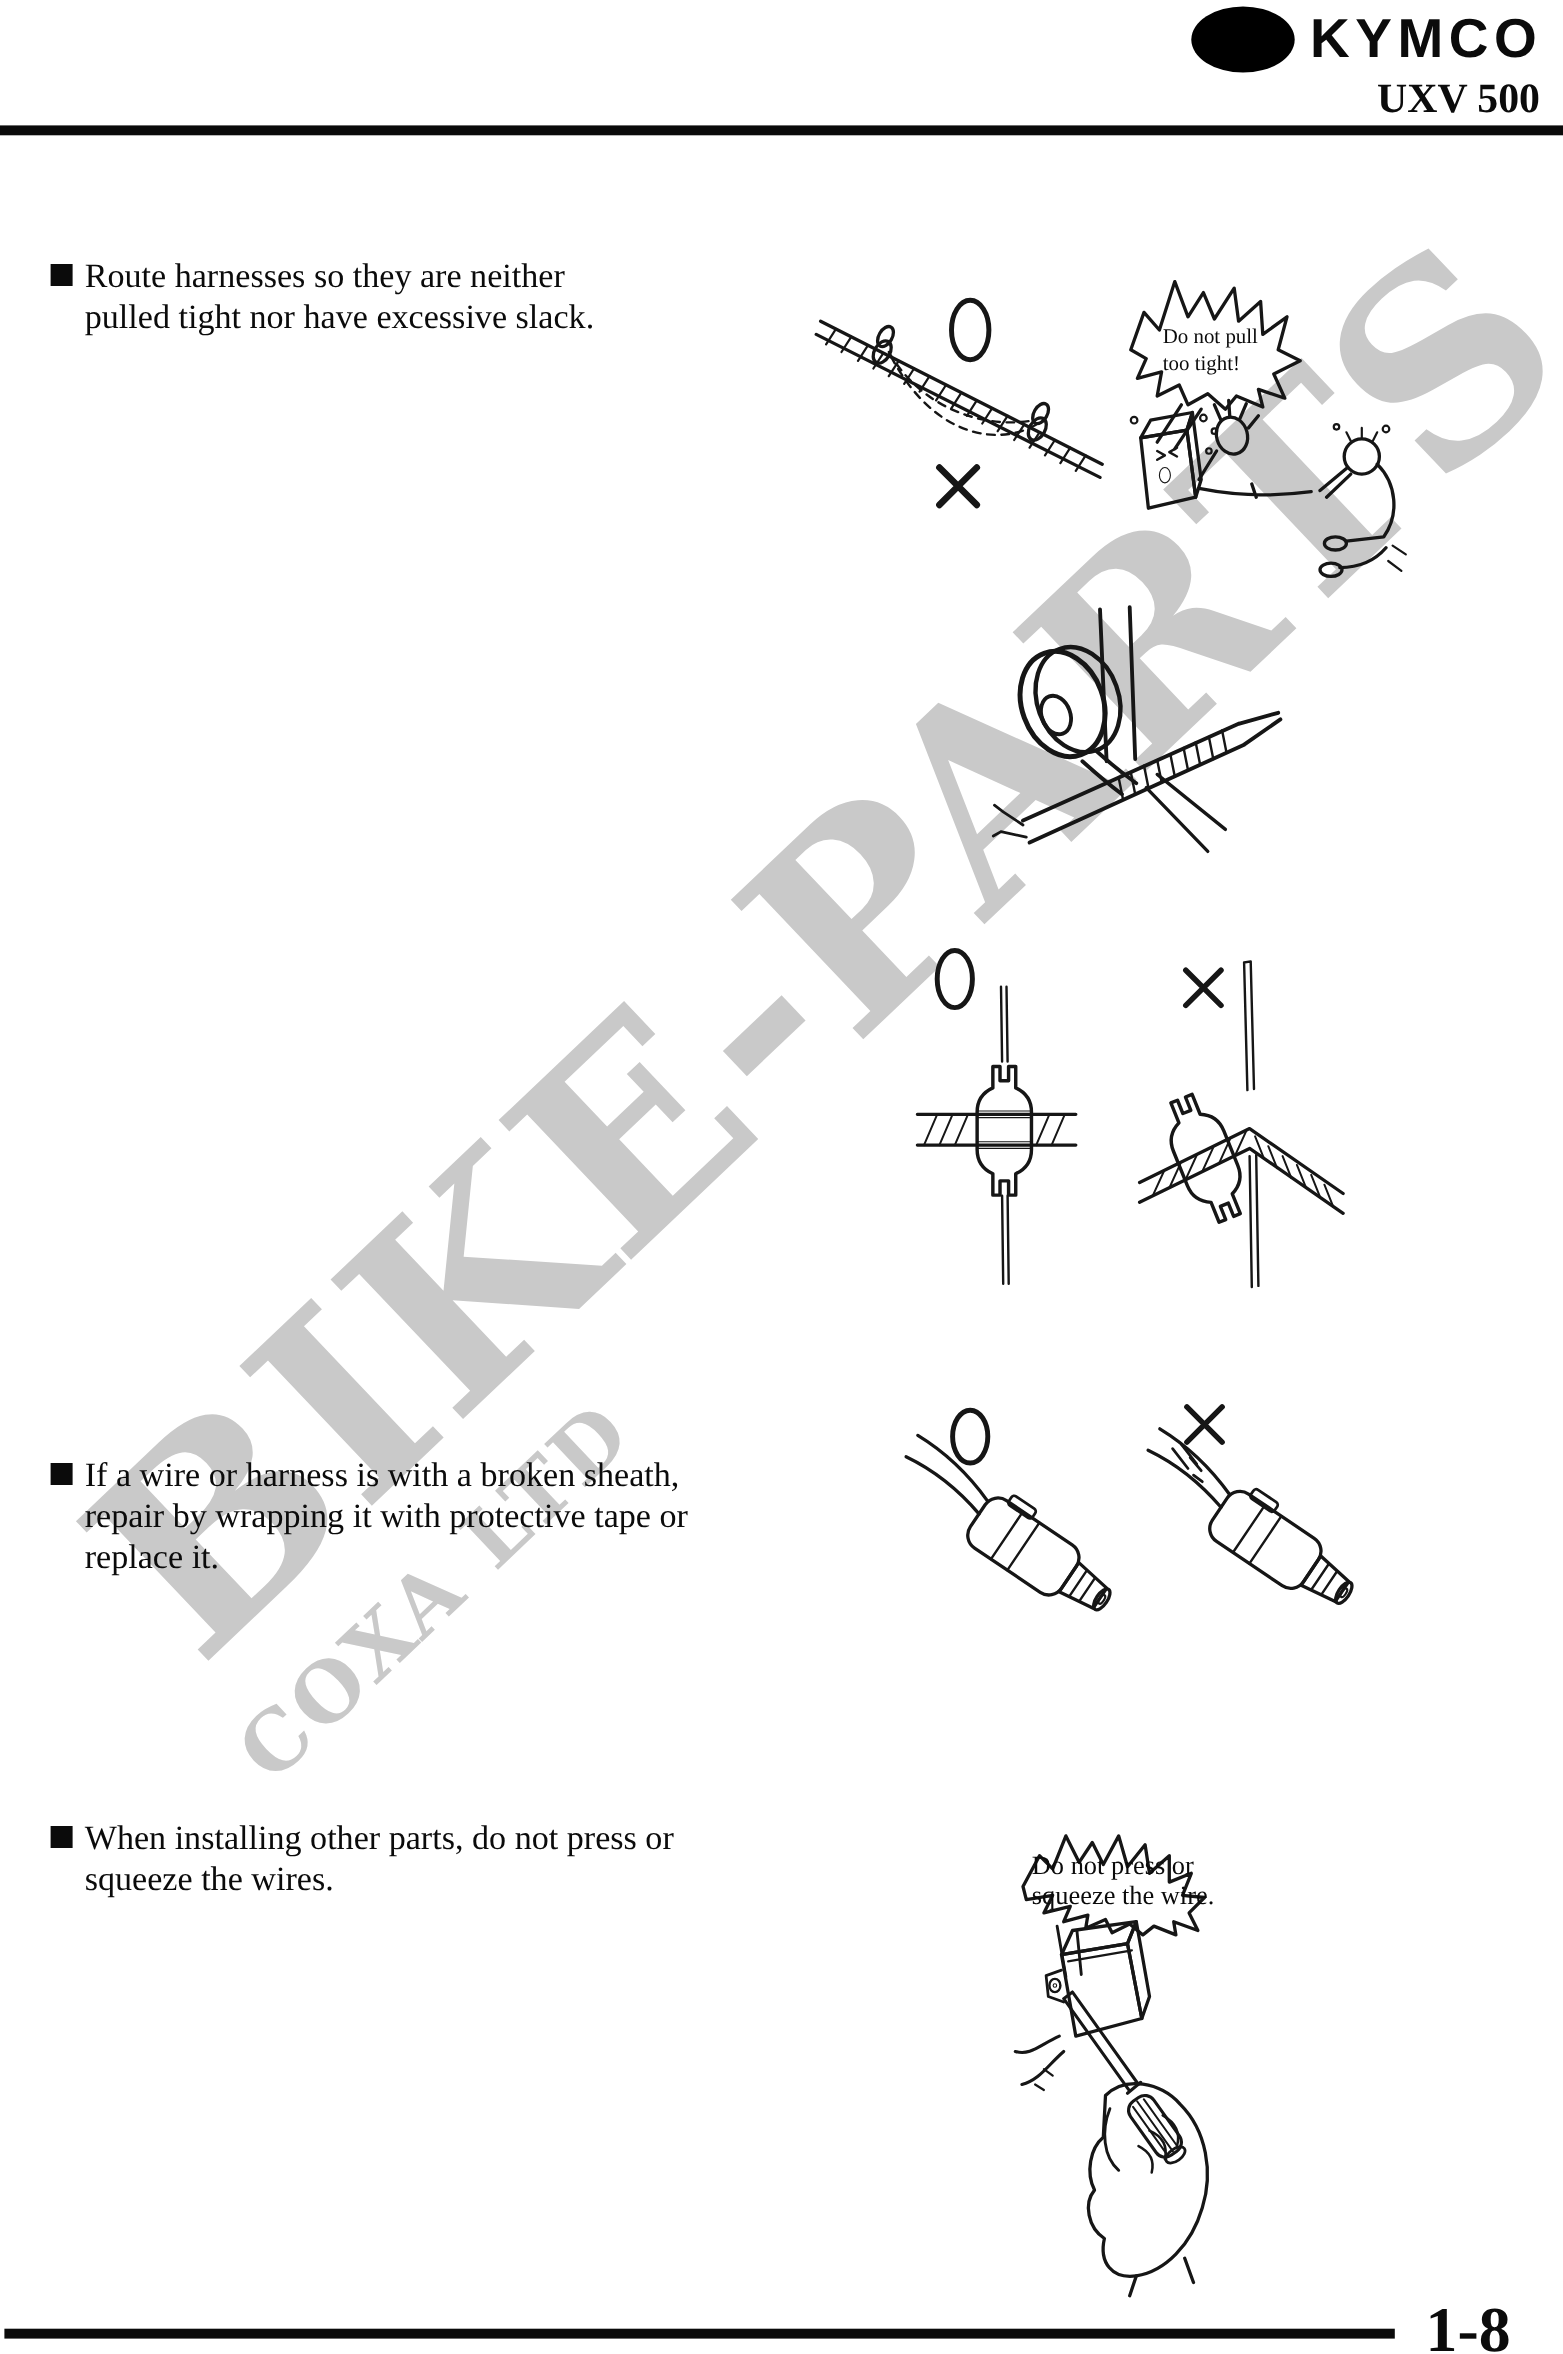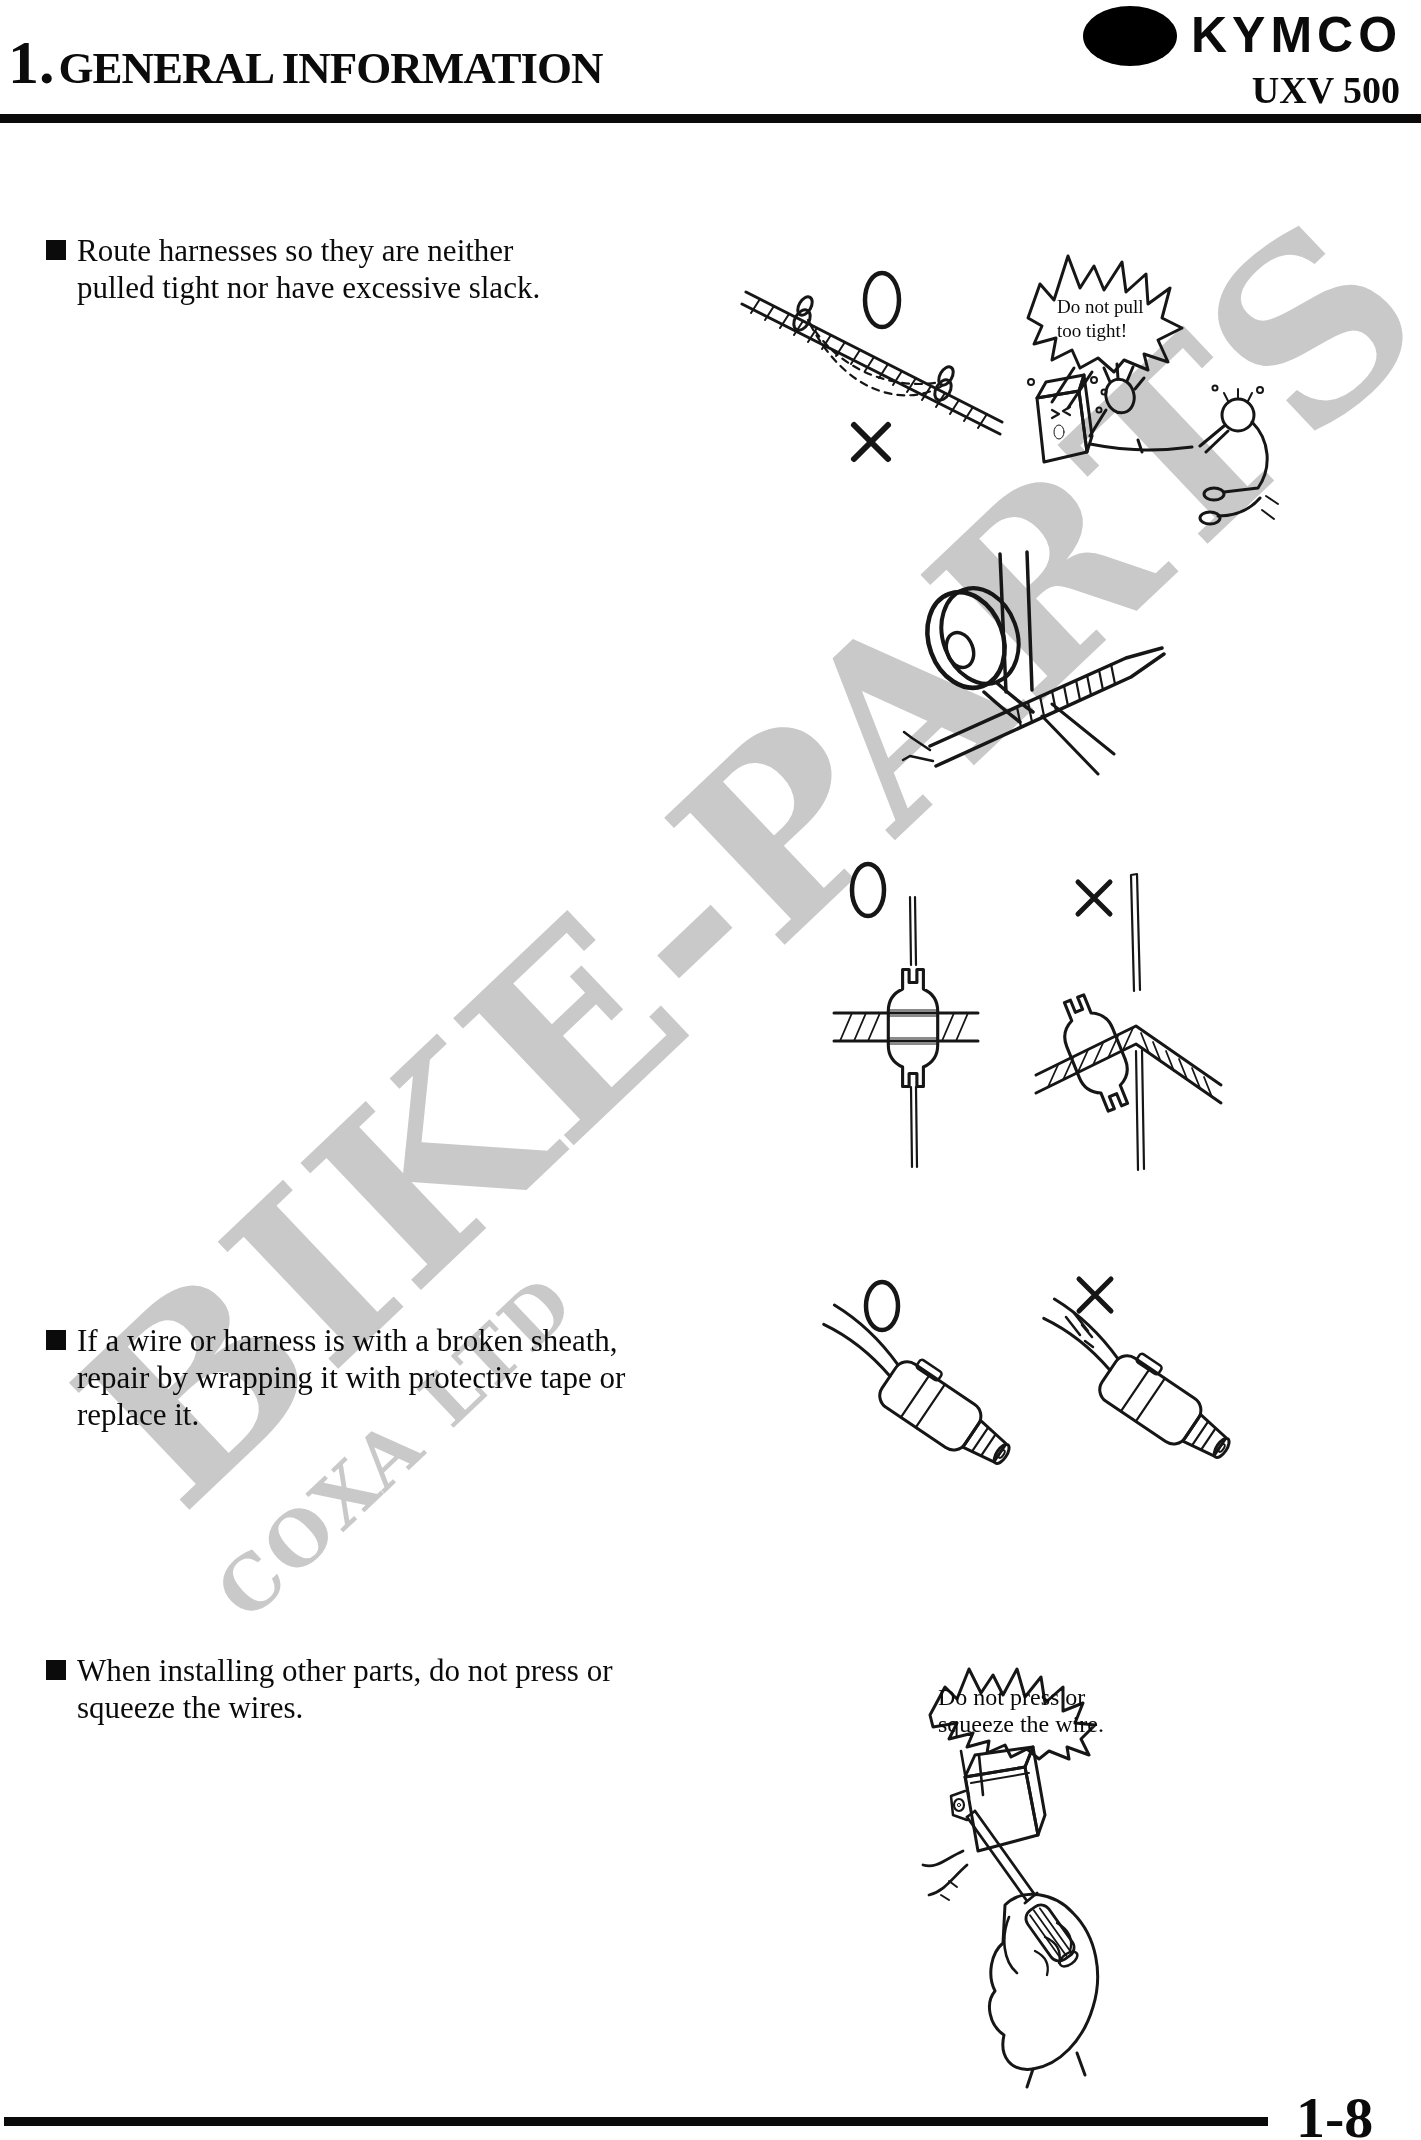--- a/index.html
+++ b/index.html
@@ -37,21 +37,20 @@
   .pnum{position:absolute;left:1296px;top:2084px;font-weight:bold;font-size:58px;z-index:3;}
 </style>
 </head>
 <body>
 
 <div class="page">
 
   <div class="wm wm1">BIKE-PARTS</div>
   <div class="wm wm2">COXA LTD</div>
 
-  <div class="title"><span class="chnum">1.</span> <span class="chname">GENERAL INFORMATION</span></div>
 
   <svg class="logo" width="106" height="70" viewBox="0 0 106 70">
     <ellipse cx="52" cy="34" rx="47" ry="30" stroke-width="7.5"></ellipse>
     <path d="M25,15 L25,53 M27,32 L44,13 M27,36 L46,56" stroke-width="6.5"></path>
     <circle cx="64" cy="34" r="12" stroke-width="8.5" stroke-dasharray="56 22" transform="rotate(30 64 34)"></circle>
   </svg>
   <div class="brand">KYMCO</div>
   <div class="model">UXV 500</div>
   <div class="rule"></div>
 

